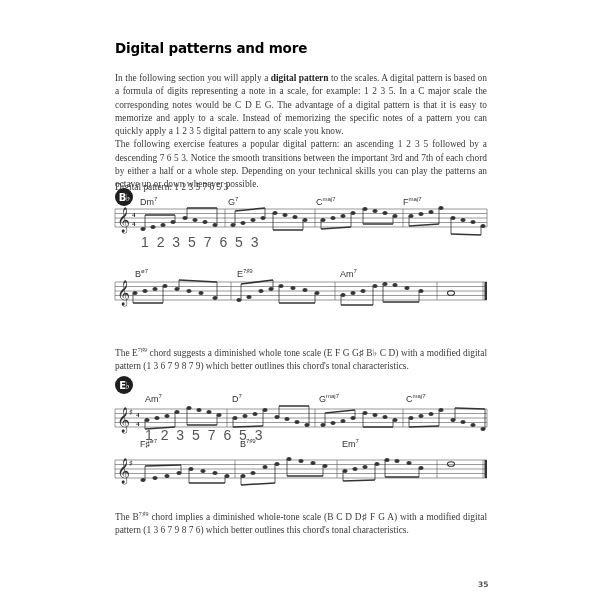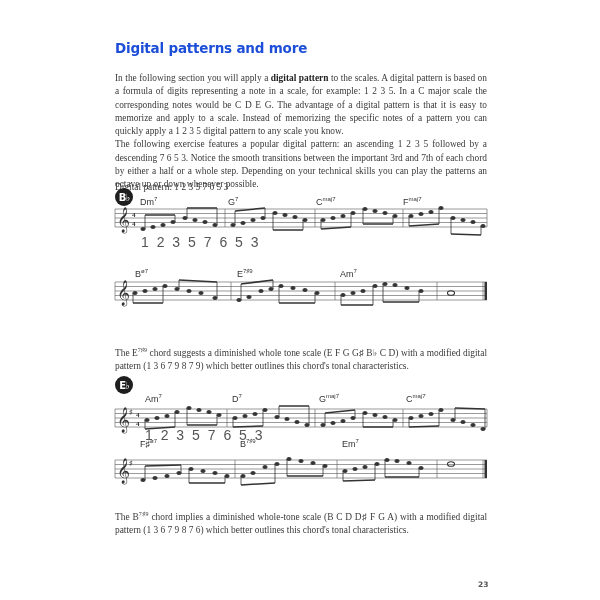--- a/index.html
+++ b/index.html
@@ -1,17 +1,17 @@
 <!DOCTYPE html>
 <html><head>
 <meta charset="utf-8">
 <style>
   html, body { margin:0; padding:0; background:#ffffff; }
   body { width:600px; height:600px; position:relative; overflow:hidden; font-family:"Liberation Serif", serif; color:#2a2a2a; }
-  .heading { position:absolute; left:115px; top:40px; font-family:"DejaVu Sans", sans-serif; font-size:13.5px; font-weight:bold; color:#1d4ed8; letter-spacing:-0.2px; }
+  .heading { position:absolute; left:115px; top:40px; font-family:"DejaVu Sans", sans-serif; font-size:13.5px; font-weight:bold; color:#000000; letter-spacing:-0.2px; }
   .para { position:absolute; left:115px; width:372px; font-size:9.4px; line-height:13.3px; color:#3a3a3a; text-align:justify; }
   .para p { margin:0; }
   .para b { font-weight:bold; color:#222; }
   .p1 { top:72px; }
   .pattern-label { position:absolute; left:115px; top:182px; font-size:9.4px; color:#3a3a3a;text-align:right; }
   .p2 { top:344px; }
   .p3 { top:508px; }
   .sup { font-size:6px; vertical-align:4px; }
   .key-badge { position:absolute; width:18px; height:18px; border-radius:50%; background:#1e1e1e; color:#fff; font-family:"DejaVu Sans", sans-serif; font-size:10px; font-weight:bold; display:flex; align-items:center; justify-content:center; letter-spacing:-1px; }
   .chord { position:absolute; font-family:"Liberation Sans", sans-serif; font-size:9px; color:#333; }
@@ -335,13 +335,13 @@
       <ellipse cx="306" cy="12" rx="2.2" ry="1.6"></ellipse>
     <line x1="270" y1="4" x2="270" y2="21"></line>
       <line x1="304" y1="12" x2="304" y2="21"></line>
       <line x1="270" y1="21" x2="304" y2="21" stroke-width="1.5"></line>
   </g>
   <ellipse cx="336" cy="8" rx="3.5" ry="2.3" fill="none" stroke="#333" stroke-width="1.1"></ellipse>
 </svg>
 
 <div class="para p3"><span>The B</span><span class="sup">7♯9</span><span> chord implies a diminished whole-tone scale (B C D D♯ F G A) with a modified digital pattern (1 3 6 7 9 8 7 6) which better outlines this chord's tonal characteristics.</span></div>
 
-<div class="page-number">23</div>
+<div class="page-number">35</div>
 
 </body></html>

